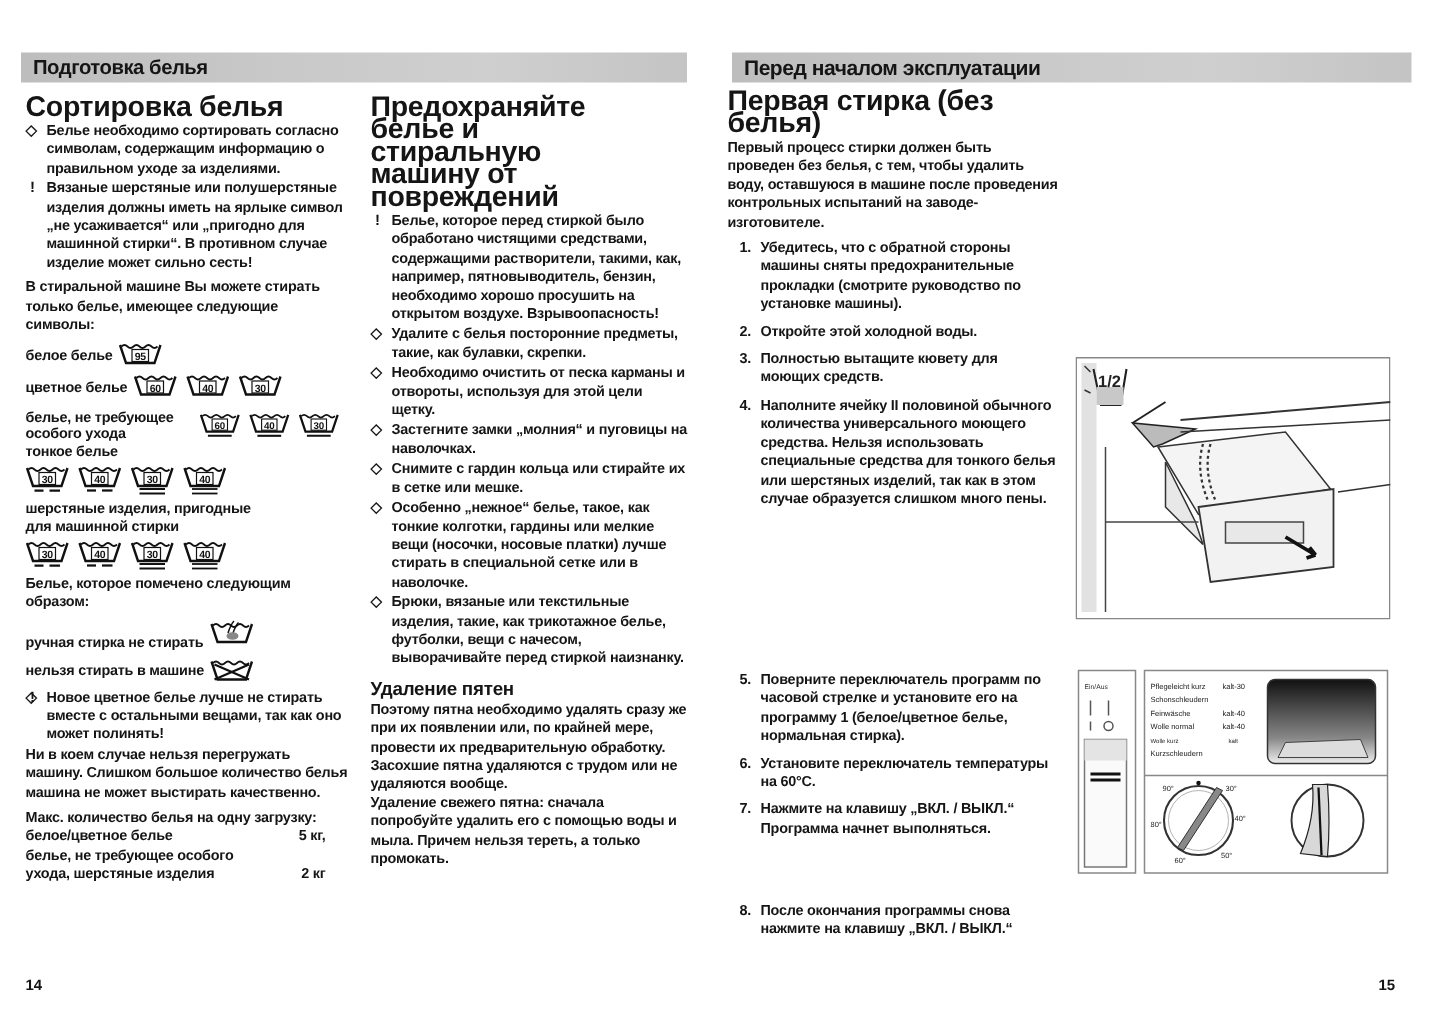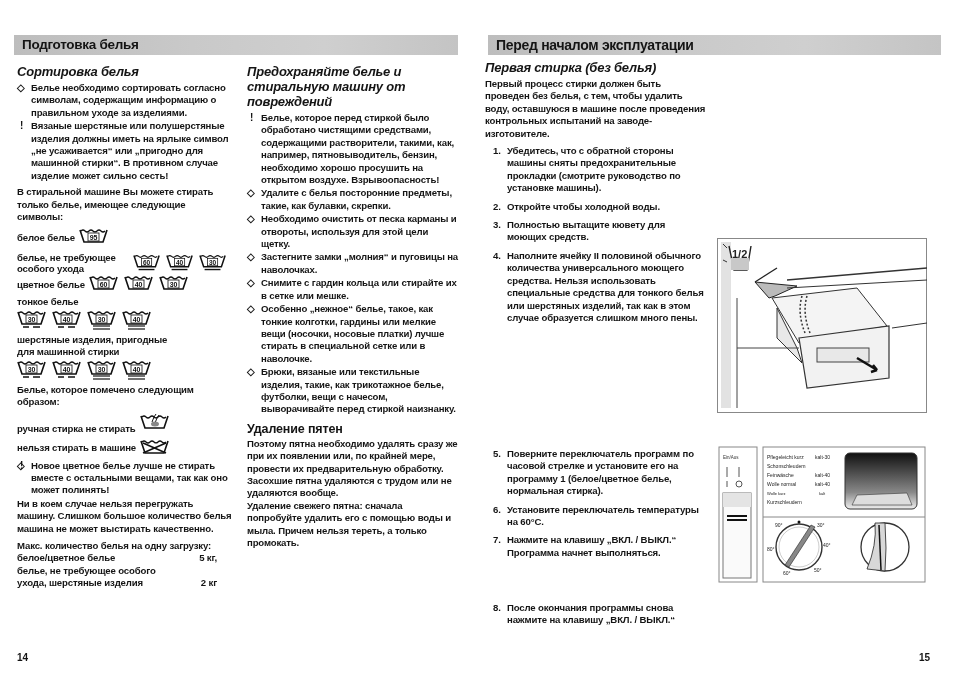--- a/index.html
+++ b/index.html
@@ -11,21 +11,21 @@
 
   .header-bar {
     position: absolute; top: 35px; height: 20px;
     background: linear-gradient(90deg, #bdbdbd 0%, #c9c9c9 40%, #cfcfcf 70%, #c4c4c4 100%);
     font-weight: bold; font-size: 13.5px; line-height: 20px; padding-left: 8px; letter-spacing: -0.3px;
   }
   #page-left .header-bar { left: 14px; width: 444px; }
   #page-right .header-bar { left: 11px; width: 453px; font-size: 14px; }
 
   .col { position: absolute; font-size: 9.6px; line-height: 12.4px; font-weight: bold; letter-spacing: -0.15px; }
-  .h2 { font-size: 13px; line-height: 15px; font-weight: bold; margin-bottom: 3px; letter-spacing: -0.2px; font-style: italic; }
+  .h2 { font-size: 19px; line-height: 15px; font-weight: bold; margin-bottom: 3px; letter-spacing: -0.2px; }
   .h3 { font-size: 12.5px; line-height: 14px; font-weight: bold; margin-bottom: 2px; }
   .p { margin-bottom: 5px; }
   .item { position: relative; padding-left: 14px; margin-bottom: 1px; }
   .item .mk { position: absolute; left: 0; top: 0; width: 12px; font-size: 10px; }
   .mk-bang { font-weight: bold; left: 3px !important; }
   .num { position: relative; padding-left: 14px; margin-bottom: 6px; }
   .num .n { position: absolute; left: 0; top: 0; }
 
   .sym-row { display: flex; align-items: center; margin: 1px 0; }
   .sym-row .lbl { margin-right: 4px; }
@@ -60,20 +60,41 @@
 
     <div class="sym-row">
       <span class="lbl">белое белье</span>
       <span class="sym"><svg viewBox="0 0 30 20" xmlns="http://www.w3.org/2000/svg">
             <path d="M2 3 Q4 1 6 3 Q8 5 10 3 Q12 1 14 3 Q16 5 18 3 Q20 1 22 3 Q24 5 26 3" fill="none" stroke="#111" stroke-width="1.2"></path>
             <path d="M1 2 L5 14 L24 14 L28 2" fill="none" stroke="#111" stroke-width="1.6"></path>
             <rect x="9" y="5" width="11" height="8" fill="none" stroke="#111" stroke-width="0.8"></rect>
             <text x="14.5" y="12" font-size="7" text-anchor="middle" font-family="Liberation Sans, sans-serif" fill="#111">95</text>
           </svg></span>
     </div>
+    <div class="sym-row">
+      <span class="lbl">цветное белье</span>
+      <span class="sym"><svg viewBox="0 0 30 20" xmlns="http://www.w3.org/2000/svg">
+            <path d="M2 3 Q4 1 6 3 Q8 5 10 3 Q12 1 14 3 Q16 5 18 3 Q20 1 22 3 Q24 5 26 3" fill="none" stroke="#111" stroke-width="1.2"></path>
+            <path d="M1 2 L5 14 L24 14 L28 2" fill="none" stroke="#111" stroke-width="1.6"></path>
+            <rect x="9" y="5" width="11" height="8" fill="none" stroke="#111" stroke-width="0.8"></rect>
+            <text x="14.5" y="12" font-size="7" text-anchor="middle" font-family="Liberation Sans, sans-serif" fill="#111">60</text>
+          </svg></span>
+      <span class="sym"><svg viewBox="0 0 30 20" xmlns="http://www.w3.org/2000/svg">
+            <path d="M2 3 Q4 1 6 3 Q8 5 10 3 Q12 1 14 3 Q16 5 18 3 Q20 1 22 3 Q24 5 26 3" fill="none" stroke="#111" stroke-width="1.2"></path>
+            <path d="M1 2 L5 14 L24 14 L28 2" fill="none" stroke="#111" stroke-width="1.6"></path>
+            <rect x="9" y="5" width="11" height="8" fill="none" stroke="#111" stroke-width="0.8"></rect>
+            <text x="14.5" y="12" font-size="7" text-anchor="middle" font-family="Liberation Sans, sans-serif" fill="#111">40</text>
+          </svg></span>
+      <span class="sym"><svg viewBox="0 0 30 20" xmlns="http://www.w3.org/2000/svg">
+            <path d="M2 3 Q4 1 6 3 Q8 5 10 3 Q12 1 14 3 Q16 5 18 3 Q20 1 22 3 Q24 5 26 3" fill="none" stroke="#111" stroke-width="1.2"></path>
+            <path d="M1 2 L5 14 L24 14 L28 2" fill="none" stroke="#111" stroke-width="1.6"></path>
+            <rect x="9" y="5" width="11" height="8" fill="none" stroke="#111" stroke-width="0.8"></rect>
+            <text x="14.5" y="12" font-size="7" text-anchor="middle" font-family="Liberation Sans, sans-serif" fill="#111">30</text>
+          </svg></span>
+    </div>
     <div class="sym-row" style="margin-top:4px;">
       <span class="lbl stack-lbl">белье, не требующее особого ухода</span>
       <span class="sym"><svg viewBox="0 0 30 20" xmlns="http://www.w3.org/2000/svg">
             <path d="M2 3 Q4 1 6 3 Q8 5 10 3 Q12 1 14 3 Q16 5 18 3 Q20 1 22 3 Q24 5 26 3" fill="none" stroke="#111" stroke-width="1.2"></path>
             <path d="M1 2 L5 14 L24 14 L28 2" fill="none" stroke="#111" stroke-width="1.6"></path>
             <rect x="9" y="5" width="11" height="8" fill="none" stroke="#111" stroke-width="0.8"></rect>
             <text x="14.5" y="12" font-size="7" text-anchor="middle" font-family="Liberation Sans, sans-serif" fill="#111">60</text>
             <line x1="6" y1="17" x2="23" y2="17" stroke="#111" stroke-width="1.5"></line>
           </svg></span>
       <span class="sym"><svg viewBox="0 0 30 20" xmlns="http://www.w3.org/2000/svg">
@@ -82,41 +103,20 @@
             <rect x="9" y="5" width="11" height="8" fill="none" stroke="#111" stroke-width="0.8"></rect>
             <text x="14.5" y="12" font-size="7" text-anchor="middle" font-family="Liberation Sans, sans-serif" fill="#111">40</text>
             <line x1="6" y1="17" x2="23" y2="17" stroke="#111" stroke-width="1.5"></line>
           </svg></span>
       <span class="sym"><svg viewBox="0 0 30 20" xmlns="http://www.w3.org/2000/svg">
             <path d="M2 3 Q4 1 6 3 Q8 5 10 3 Q12 1 14 3 Q16 5 18 3 Q20 1 22 3 Q24 5 26 3" fill="none" stroke="#111" stroke-width="1.2"></path>
             <path d="M1 2 L5 14 L24 14 L28 2" fill="none" stroke="#111" stroke-width="1.6"></path>
             <rect x="9" y="5" width="11" height="8" fill="none" stroke="#111" stroke-width="0.8"></rect>
             <text x="14.5" y="12" font-size="7" text-anchor="middle" font-family="Liberation Sans, sans-serif" fill="#111">30</text>
             <line x1="6" y1="17" x2="23" y2="17" stroke="#111" stroke-width="1.5"></line>
-          </svg></span>
-    </div>
-    <div class="sym-row">
-      <span class="lbl">цветное белье</span>
-      <span class="sym"><svg viewBox="0 0 30 20" xmlns="http://www.w3.org/2000/svg">
-            <path d="M2 3 Q4 1 6 3 Q8 5 10 3 Q12 1 14 3 Q16 5 18 3 Q20 1 22 3 Q24 5 26 3" fill="none" stroke="#111" stroke-width="1.2"></path>
-            <path d="M1 2 L5 14 L24 14 L28 2" fill="none" stroke="#111" stroke-width="1.6"></path>
-            <rect x="9" y="5" width="11" height="8" fill="none" stroke="#111" stroke-width="0.8"></rect>
-            <text x="14.5" y="12" font-size="7" text-anchor="middle" font-family="Liberation Sans, sans-serif" fill="#111">60</text>
-          </svg></span>
-      <span class="sym"><svg viewBox="0 0 30 20" xmlns="http://www.w3.org/2000/svg">
-            <path d="M2 3 Q4 1 6 3 Q8 5 10 3 Q12 1 14 3 Q16 5 18 3 Q20 1 22 3 Q24 5 26 3" fill="none" stroke="#111" stroke-width="1.2"></path>
-            <path d="M1 2 L5 14 L24 14 L28 2" fill="none" stroke="#111" stroke-width="1.6"></path>
-            <rect x="9" y="5" width="11" height="8" fill="none" stroke="#111" stroke-width="0.8"></rect>
-            <text x="14.5" y="12" font-size="7" text-anchor="middle" font-family="Liberation Sans, sans-serif" fill="#111">40</text>
-          </svg></span>
-      <span class="sym"><svg viewBox="0 0 30 20" xmlns="http://www.w3.org/2000/svg">
-            <path d="M2 3 Q4 1 6 3 Q8 5 10 3 Q12 1 14 3 Q16 5 18 3 Q20 1 22 3 Q24 5 26 3" fill="none" stroke="#111" stroke-width="1.2"></path>
-            <path d="M1 2 L5 14 L24 14 L28 2" fill="none" stroke="#111" stroke-width="1.6"></path>
-            <rect x="9" y="5" width="11" height="8" fill="none" stroke="#111" stroke-width="0.8"></rect>
-            <text x="14.5" y="12" font-size="7" text-anchor="middle" font-family="Liberation Sans, sans-serif" fill="#111">30</text>
           </svg></span>
     </div>
     <div>тонкое белье</div>
     <div class="sym-row">
       <span class="sym"><svg viewBox="0 0 30 20" xmlns="http://www.w3.org/2000/svg">
             <path d="M2 3 Q4 1 6 3 Q8 5 10 3 Q12 1 14 3 Q16 5 18 3 Q20 1 22 3 Q24 5 26 3" fill="none" stroke="#111" stroke-width="1.2"></path>
             <path d="M1 2 L5 14 L24 14 L28 2" fill="none" stroke="#111" stroke-width="1.6"></path>
             <rect x="9" y="5" width="11" height="8" fill="none" stroke="#111" stroke-width="0.8"></rect>
             <text x="14.5" y="12" font-size="7" text-anchor="middle" font-family="Liberation Sans, sans-serif" fill="#111">30</text>
             <line x1="6" y1="17" x2="12" y2="17" stroke="#111" stroke-width="1.5"></line>
@@ -249,21 +249,21 @@
 </div>
 
 <div class="page" id="page-right">
   <div class="header-bar">Перед началом эксплуатации</div>
 
   <div class="col" style="left:8px; top:60px; width:222px;">
     <div class="h2">Первая стирка (без белья)</div>
     <div class="p">Первый процесс стирки должен быть проведен без белья, с тем, чтобы удалить воду, оставшуюся в машине после проведения контрольных испытаний на заводе-изготовителе.</div>
     <div style="padding-left:8px;">
       <div class="num"><span class="n">1.</span><span>Убедитесь, что с обратной стороны машины сняты предохранительные прокладки (смотрите руководство по установке машины).</span></div>
-      <div class="num"><span class="n">2.</span><span>Откройте чтобы холодной воды.</span></div>
+      <div class="num"><span class="n">2.</span><span>Откройте этой холодной воды.</span></div>
       <div class="num"><span class="n">3.</span><span>Полностью вытащите кювету для моющих средств.</span></div>
       <div class="num"><span class="n">4.</span><span>Наполните ячейку II половиной обычного количества универсального моющего средства. Нельзя использовать специальные средства для тонкого белья или шерстяных изделий, так как в этом случае образуется слишком много пены.</span></div>
     </div>
   </div>
 
   <div class="col" style="left:16px; top:448px; width:210px;">
     <div class="num"><span class="n">5.</span><span>Поверните переключатель программ по часовой стрелке и установите его на программу 1 (белое/цветное белье, нормальная стирка).</span></div>
     <div class="num"><span class="n">6.</span><span>Установите переключатель температуры на 60°C.</span></div>
     <div class="num"><span class="n">7.</span><span>Нажмите на клавишу „ВКЛ. / ВЫКЛ.“ Программа начнет выполняться.</span></div>
   </div>

